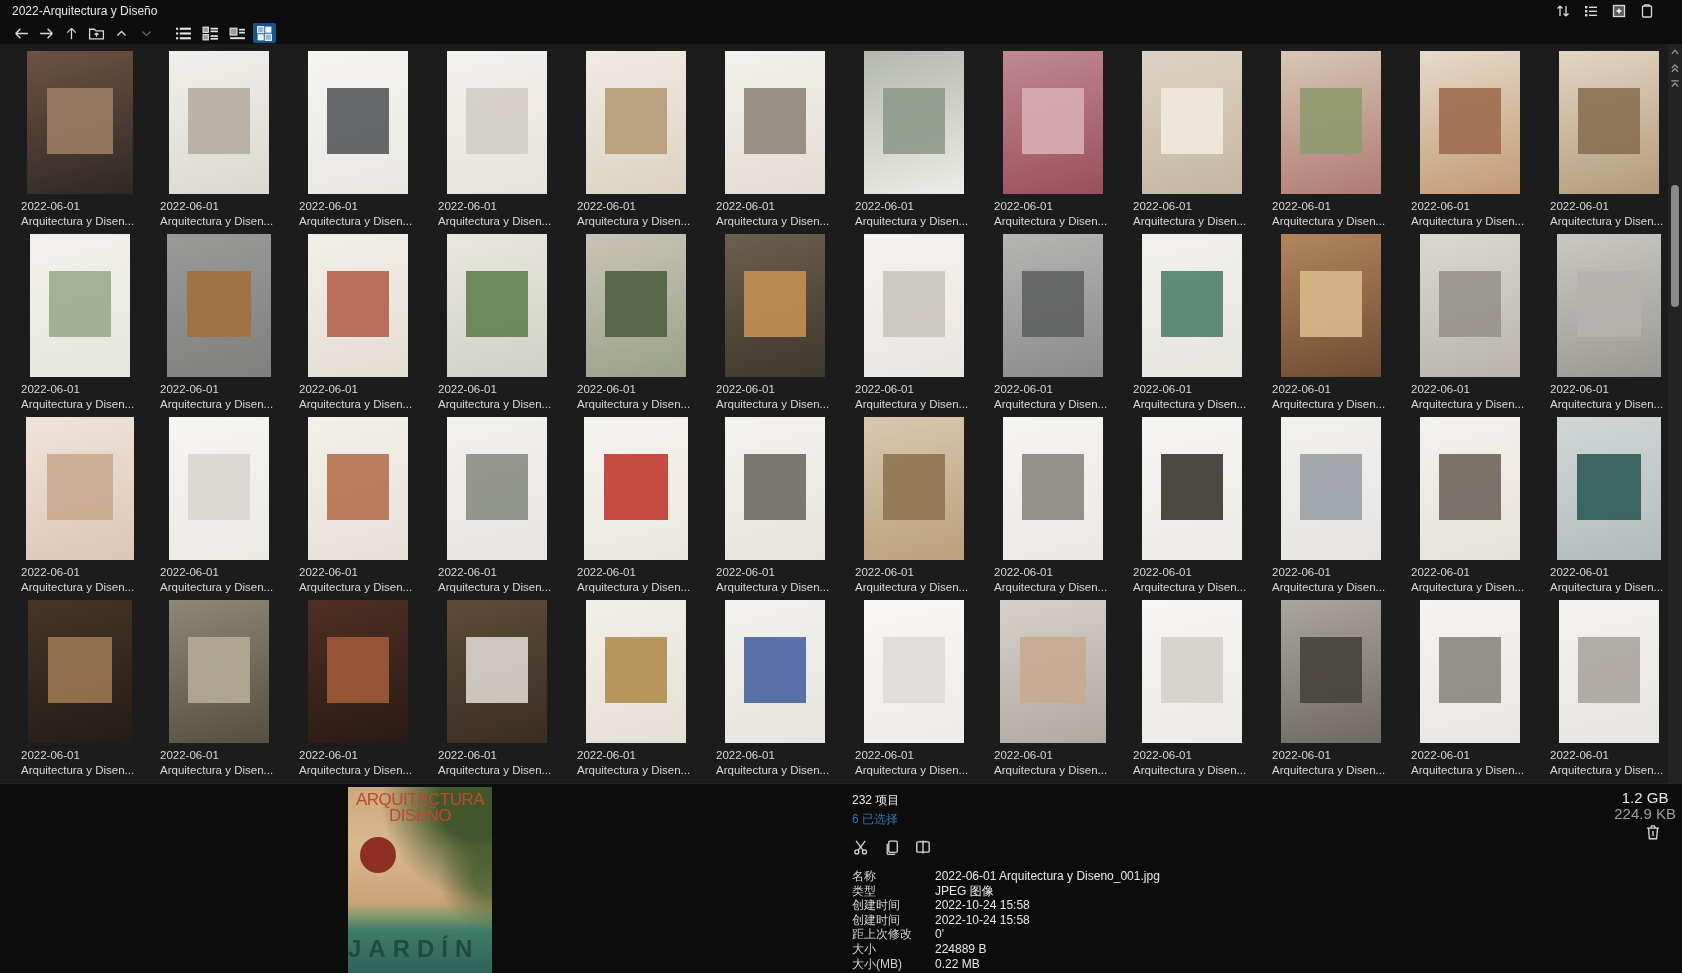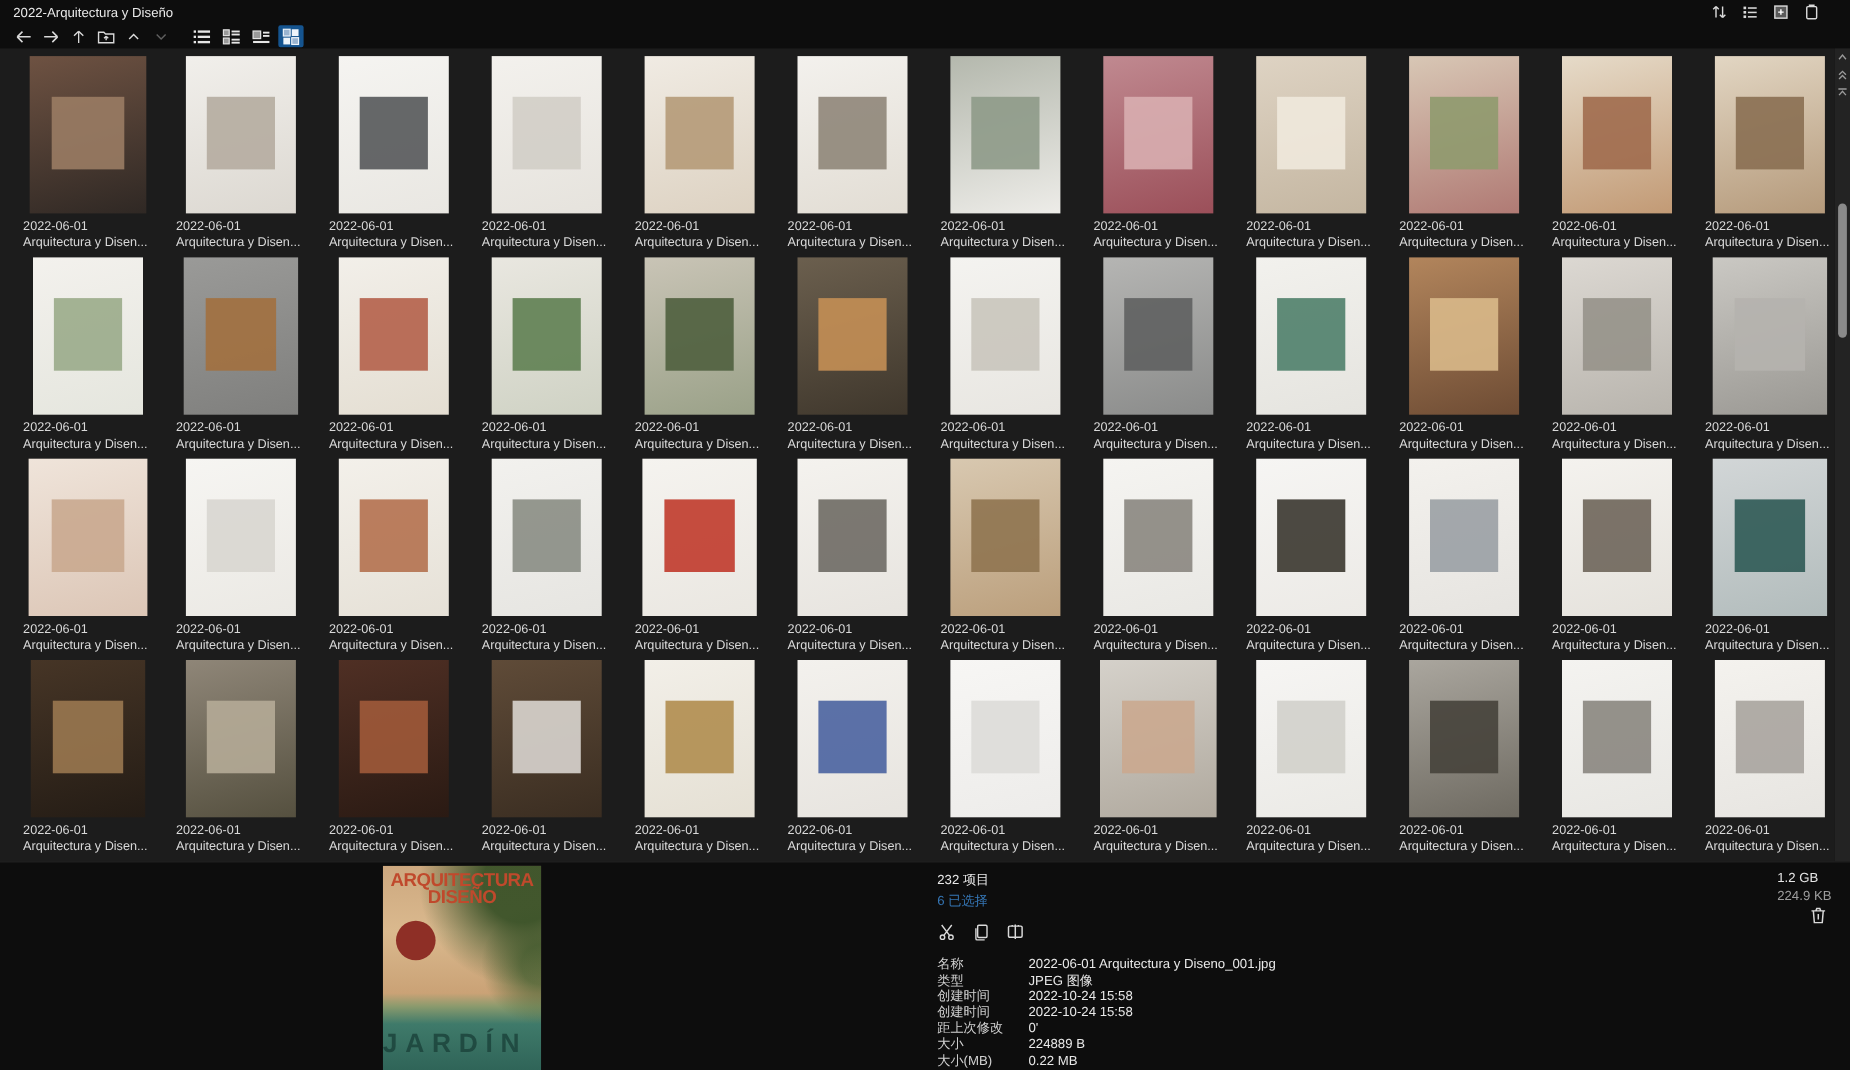--- a/index.html
+++ b/index.html
@@ -48,39 +48,39 @@
     background:#0d0d0d; border-top:1px solid #262626; }
 
   
   .preview { position:absolute; left:348px; top:3px; width:144px; height:200px; overflow:hidden; }
   .cover { width:100%; height:100%; position:relative;
     background:linear-gradient(180deg,#cda87f 0%,#dab98e 30%,#caa276 58%,#8a9a6d 64%,#3f7a6a 72%,#2a5d52 100%); }
   .cover:before { content:""; position:absolute; inset:0;
     background:radial-gradient(circle at 88% 8%, rgba(58,82,40,.95) 0 16%, rgba(58,82,40,0) 42%),
                radial-gradient(circle at 100% 45%, rgba(74,99,52,.8) 0 10%, rgba(74,99,52,0) 30%); }
   .cover-title { position:absolute; top:5px; left:0; width:100%; text-align:center;
-    color:#c0492c; font-weight:bold; font-size:17px; line-height:16px; letter-spacing:-.5px; }
+    color:#c0492c; font-weight:normal; font-size:17px; line-height:16px; letter-spacing:-.5px; }
   .cover-badge { position:absolute; left:12px; top:50px; width:36px; height:36px;
     border-radius:50%; background:#8e2f26; }
   .cover-word { position:absolute; bottom:24px; left:0; width:100%; text-align:left;
     font-size:24px; font-weight:bold; letter-spacing:7px; color:#1d453d; opacity:.85; }
 
   
   .info { position:absolute; left:852px; top:0; }
   .count { margin-top:8px; font-size:12px; color:#e8e8e8; }
   .selected { margin-top:2px; font-size:12px; color:#3576b5; }
   .actions { margin-top:10px; display:flex; gap:13px; align-items:center; }
   .act-icon { width:18px; height:18px; display:flex; align-items:center; justify-content:center; cursor:pointer; }
   .details { margin-top:13px; font-size:12px; }
   .drow { display:flex; line-height:14.6px; }
   .dlabel { width:83px; color:#d2d2d2; }
   .dvalue { color:#e8e8e8; }
 
   
-  .sizes { position:absolute; right:17px; top:6px; text-align:left; font-size:12px; line-height:16px; }
+  .sizes { position:absolute; right:6px; top:6px; text-align:center; font-size:15px; line-height:16px; }
   .size-total { color:#e6e6e6; }
   .size-file { color:#9d9d9d; }
   .trash { position:absolute; right:20px; top:39px; width:18px; height:18px; cursor:pointer; }
 </style>
 </head>
 <body>
 
 <div class="titlebar">
   <span class="title">2022-Arquitectura y Diseño</span>
   <div class="titlebar-icons">

